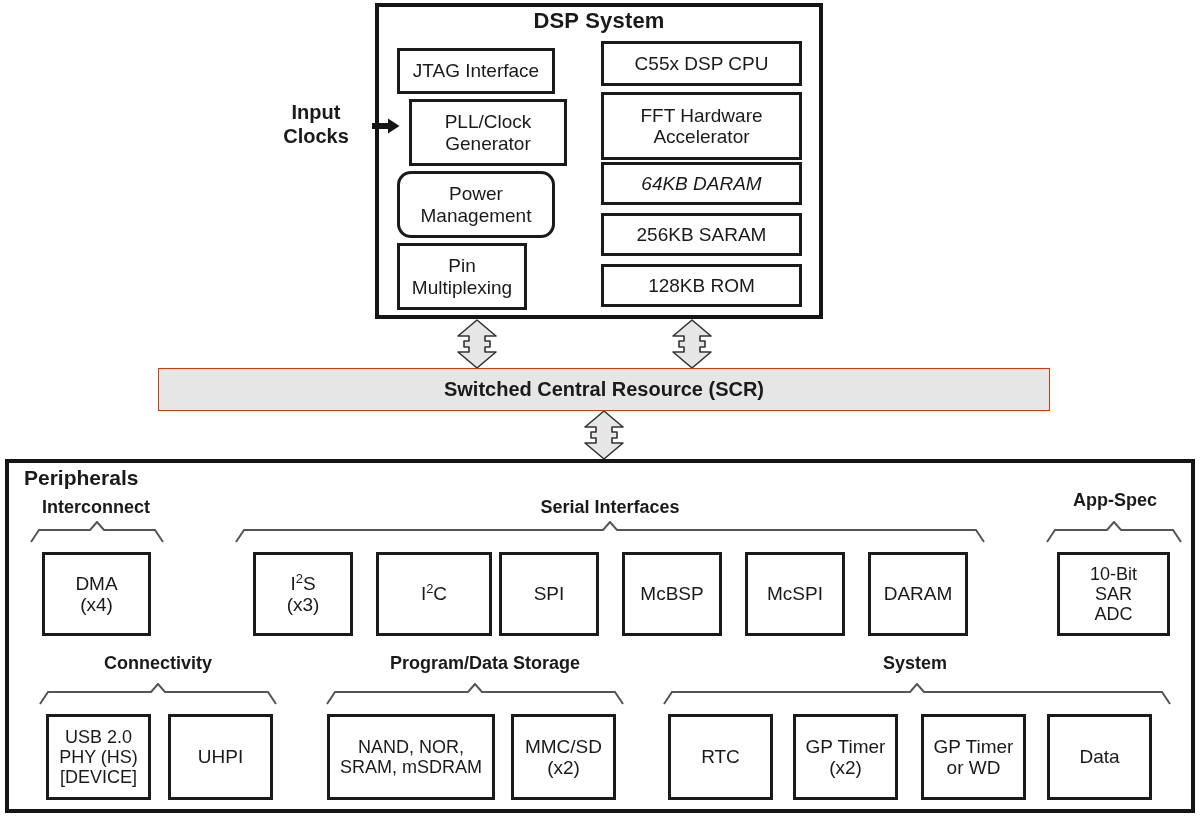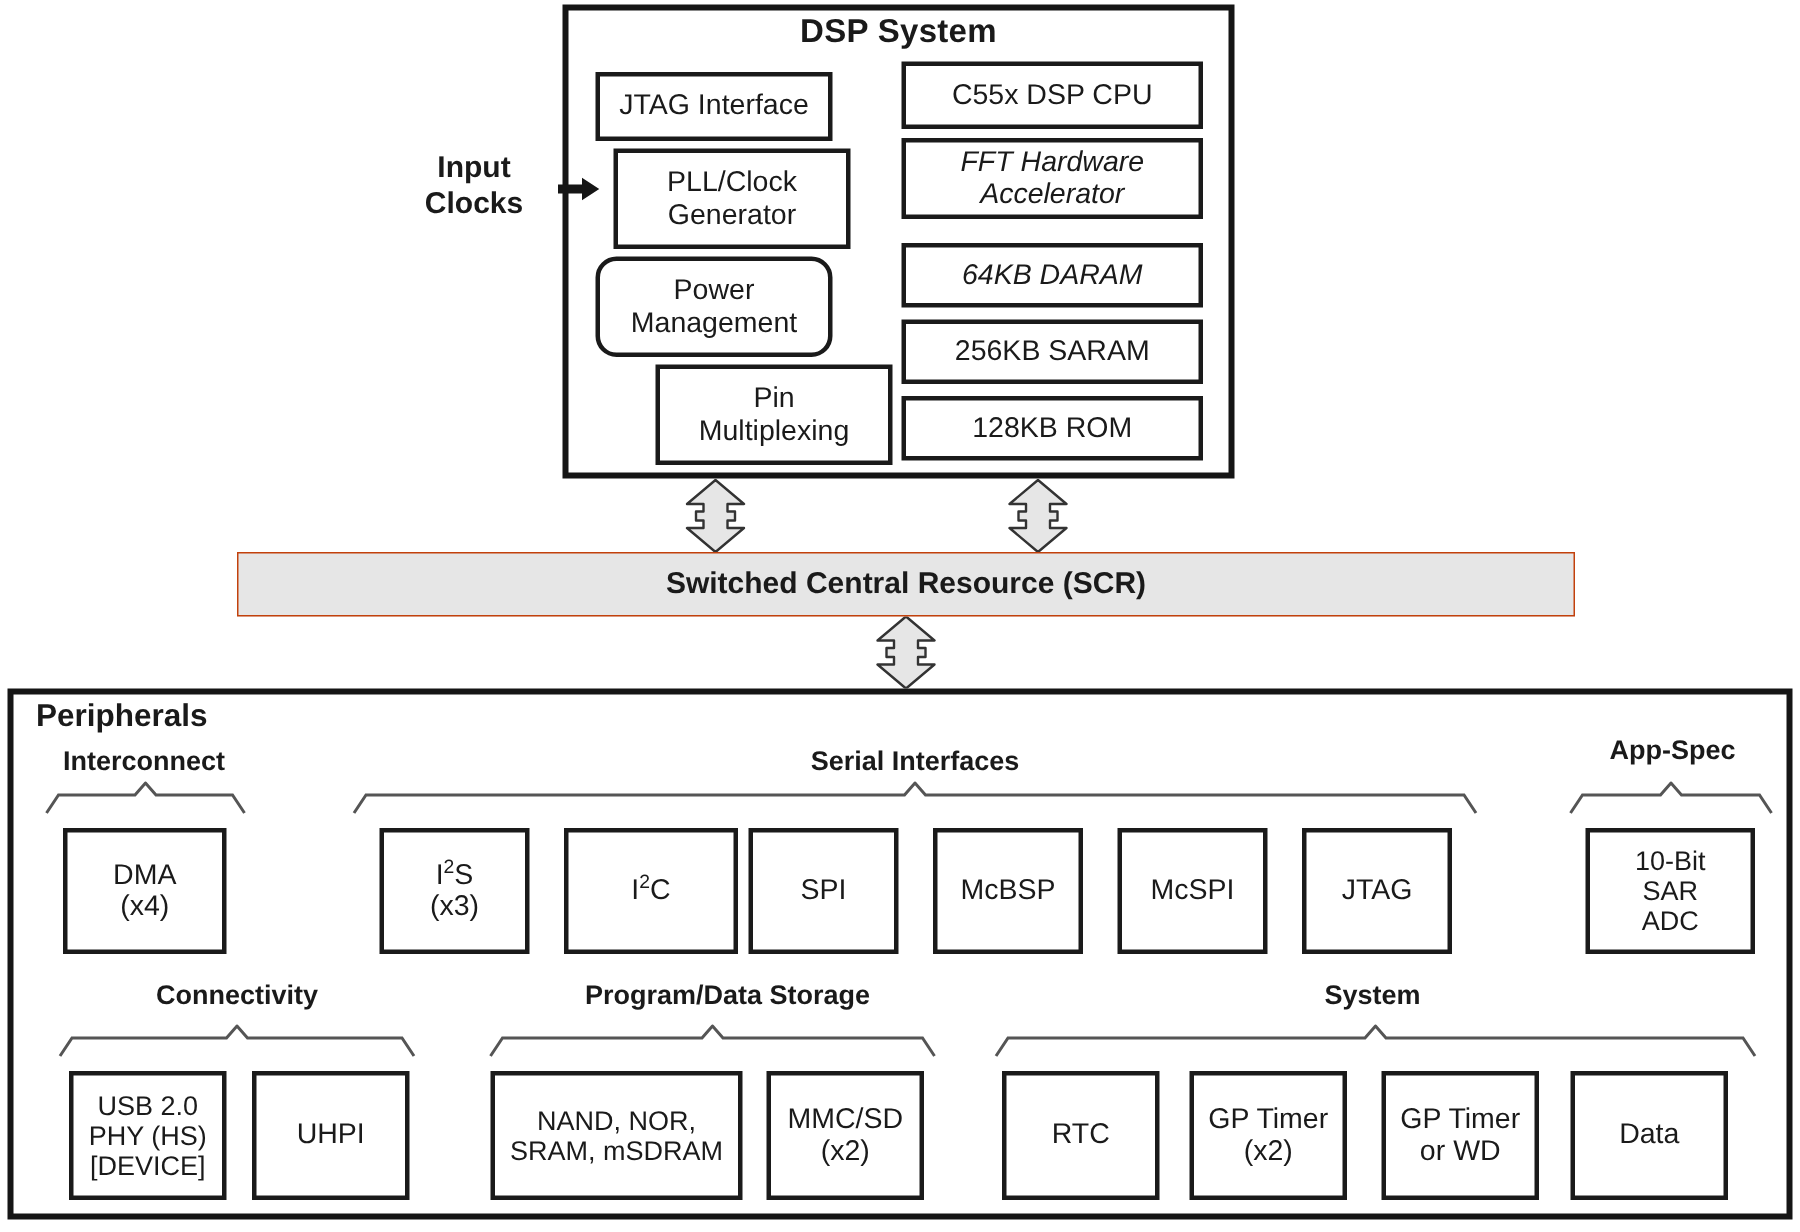--- a/index.html
+++ b/index.html
@@ -118,28 +118,28 @@
 
   <div class="box" style="left:397px; top:48px; width:158px; height:46px;">
     <span class="lbl">JTAG Interface</span>
   </div>
   <div class="box" style="left:397px; top:99px; width:158px; height:67px;margin-left:12px;">
     <span class="lbl">PLL/Clock<br>Generator</span>
   </div>
   <div class="box" style="left:397px; top:171px; width:158px; height:67px;border-radius:14px;">
     <span class="lbl">Power<br>Management</span>
   </div>
-  <div class="box" style="left:397px; top:243px; width:158px; height:67px;margin-left:40px;">
+  <div class="box" style="left:397px; top:243px; width:130px; height:67px;">
     <span class="lbl">Pin<br>Multiplexing</span>
   </div>
 
   <div class="box" style="left:601px; top:41px; width:201px; height:45px;">
     <span class="lbl">C55x DSP CPU</span>
   </div>
-  <div class="box" style="left:601px; top:92px; width:201px; height:54px;font-style:italic;">
+  <div class="box" style="left:601px; top:92px; width:201px; height:68px;">
     <span class="lbl">FFT Hardware<br>Accelerator</span>
   </div>
   <div class="box" style="left:601px; top:162px; width:201px; height:43px;font-style:italic;">
     <span class="lbl">64KB DARAM</span>
   </div>
   <div class="box" style="left:601px; top:213px; width:201px; height:43px;">
     <span class="lbl">256KB SARAM</span>
   </div>
   <div class="box" style="left:601px; top:264px; width:201px; height:43px;">
     <span class="lbl">128KB ROM</span>
@@ -190,21 +190,21 @@
   <div class="box" style="left:499px; top:552px; width:100px; height:84px;">
     <span class="lbl">SPI</span>
   </div>
   <div class="box" style="left:622px; top:552px; width:100px; height:84px;">
     <span class="lbl">McBSP</span>
   </div>
   <div class="box" style="left:745px; top:552px; width:100px; height:84px;">
     <span class="lbl">McSPI</span>
   </div>
   <div class="box" style="left:868px; top:552px; width:100px; height:84px;">
-    <span class="lbl">JTAG</span>
+    <span class="lbl">DARAM</span>
   </div>
 
   <div class="box" style="left:1057px; top:552px; width:113px; height:84px; font-size:18px;">
     <span class="lbl">10-Bit<br>SAR<br>ADC</span>
   </div>
 
   <div class="group-caption" style="left:78px; top:653px; width:160px;">Connectivity</div>
   <svg class="brace" style="left:38px; top:683px;" width="240" height="22" viewBox="0 0 240 22" preserveAspectRatio="none">
     <path d="M2 21 L10 9 L113 9 L120 1 L127 9 L230 9 L238 21" fill="none" stroke="#555555" stroke-width="2"></path>
   </svg>

